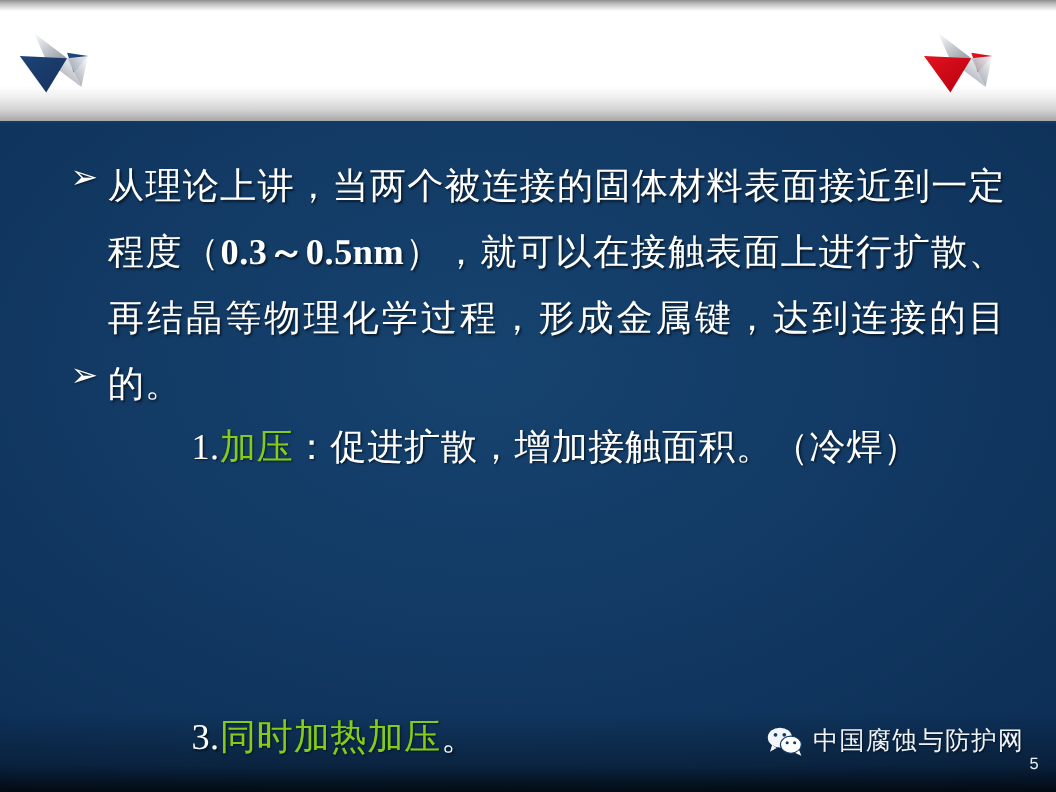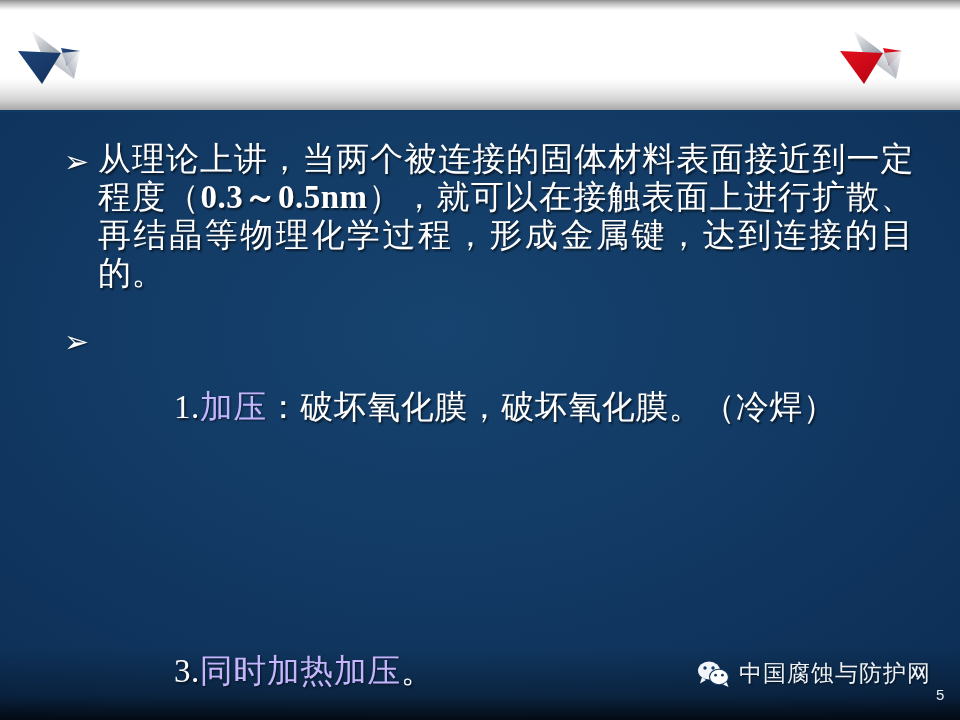--- a/index.html
+++ b/index.html
@@ -83,21 +83,21 @@
     color: #ffffff;
     font-size: 30px;
     line-height: 44px;
     width: 34px;
     flex: 0 0 34px;
     text-shadow: 1px 1px 2px rgba(0,0,0,0.55);
   }
   .bullet-text {
     color: #ffffff;
     font-size: 33px;
-    line-height: 38px;
+    line-height: 60px;
     letter-spacing: 0.5px;
     text-shadow: 1.5px 1.5px 2px rgba(0,0,0,0.6);
     font-family: "Liberation Serif", "DejaVu Serif", serif;
   }
 
   
   #para1 { left: 64px; top: 28px; width: 850px; }
   #para1 .bullet-text { text-align: justify; text-align-last: left; }
 
   
@@ -110,21 +110,21 @@
     font-size: 33px;
     line-height: 46px;
     letter-spacing: 0.5px;
     text-shadow: 1.5px 1.5px 2px rgba(0,0,0,0.6);
   }
   #item1 { left: 96px; top: 272px; width: 830px; text-indent: 78px; }
   #item2 { left: 96px; top: 376px; width: 838px; text-indent: 62px; }
   #item3 { left: 96px; top: 536px; width: 600px; text-indent: 78px; }
 
   .kw-red {
-    color: #c4b5fd;
+    color: #84cc16;
     text-shadow: 1px 1px 2px rgba(0,0,0,0.55);
   }
   .bold-num {
     font-weight: bold;
   }
 
   
   #watermark {
     position: absolute;
     left: 697px;
@@ -209,21 +209,21 @@
 
     <div class="bullet-row" id="para1">
       <span class="bullet-mark">➢</span>
       <span class="bullet-text"><span>从理论上讲，当两个被连接的固体材料表面接近到一定程度（</span><span class="bold-num">0.3～0.5nm</span><span>），就可以在接触表面上进行扩散、再结晶等物理化学过程，形成金属键，达到连接的目的。</span></span>
     </div>
 
     <div class="bullet-row" id="para2">
       <span class="bullet-mark">➢</span>
     </div>
 
-    <div class="num-item" id="item1"><span>1.</span><span class="kw-red">加压</span><span>：破坏氧化膜，破坏氧化膜。（冷焊）</span></div>
+    <div class="num-item" id="item1"><span>1.</span><span class="kw-red">加压</span><span>：促进扩散，增加接触面积。（冷焊）</span></div>
 
 
     <div class="num-item" id="item3"><span>3.</span><span class="kw-red">同时加热加压</span><span>。</span></div>
 
   </div>
 
   <div id="watermark">
     <svg width="34" height="28" viewBox="0 0 34 28">
       <ellipse cx="12" cy="10.5" rx="11" ry="9" fill="#f2f6fa"></ellipse>
       <polygon points="5,17 3,23.5 9,20" fill="#f2f6fa"></polygon>

